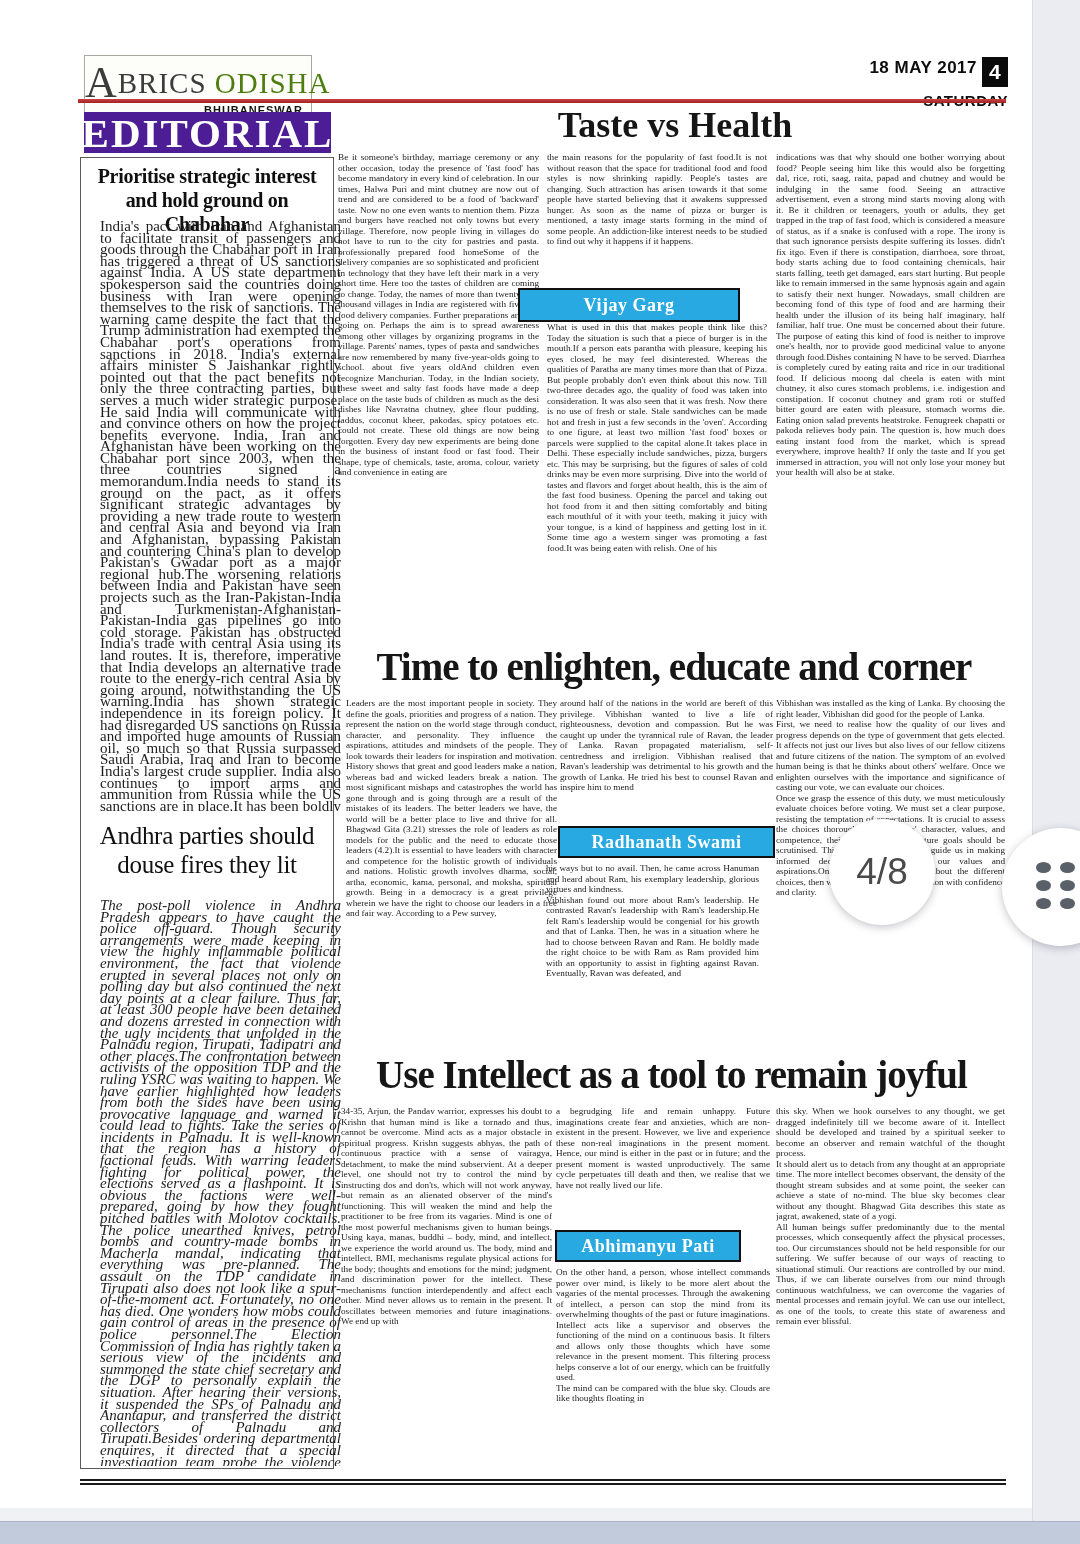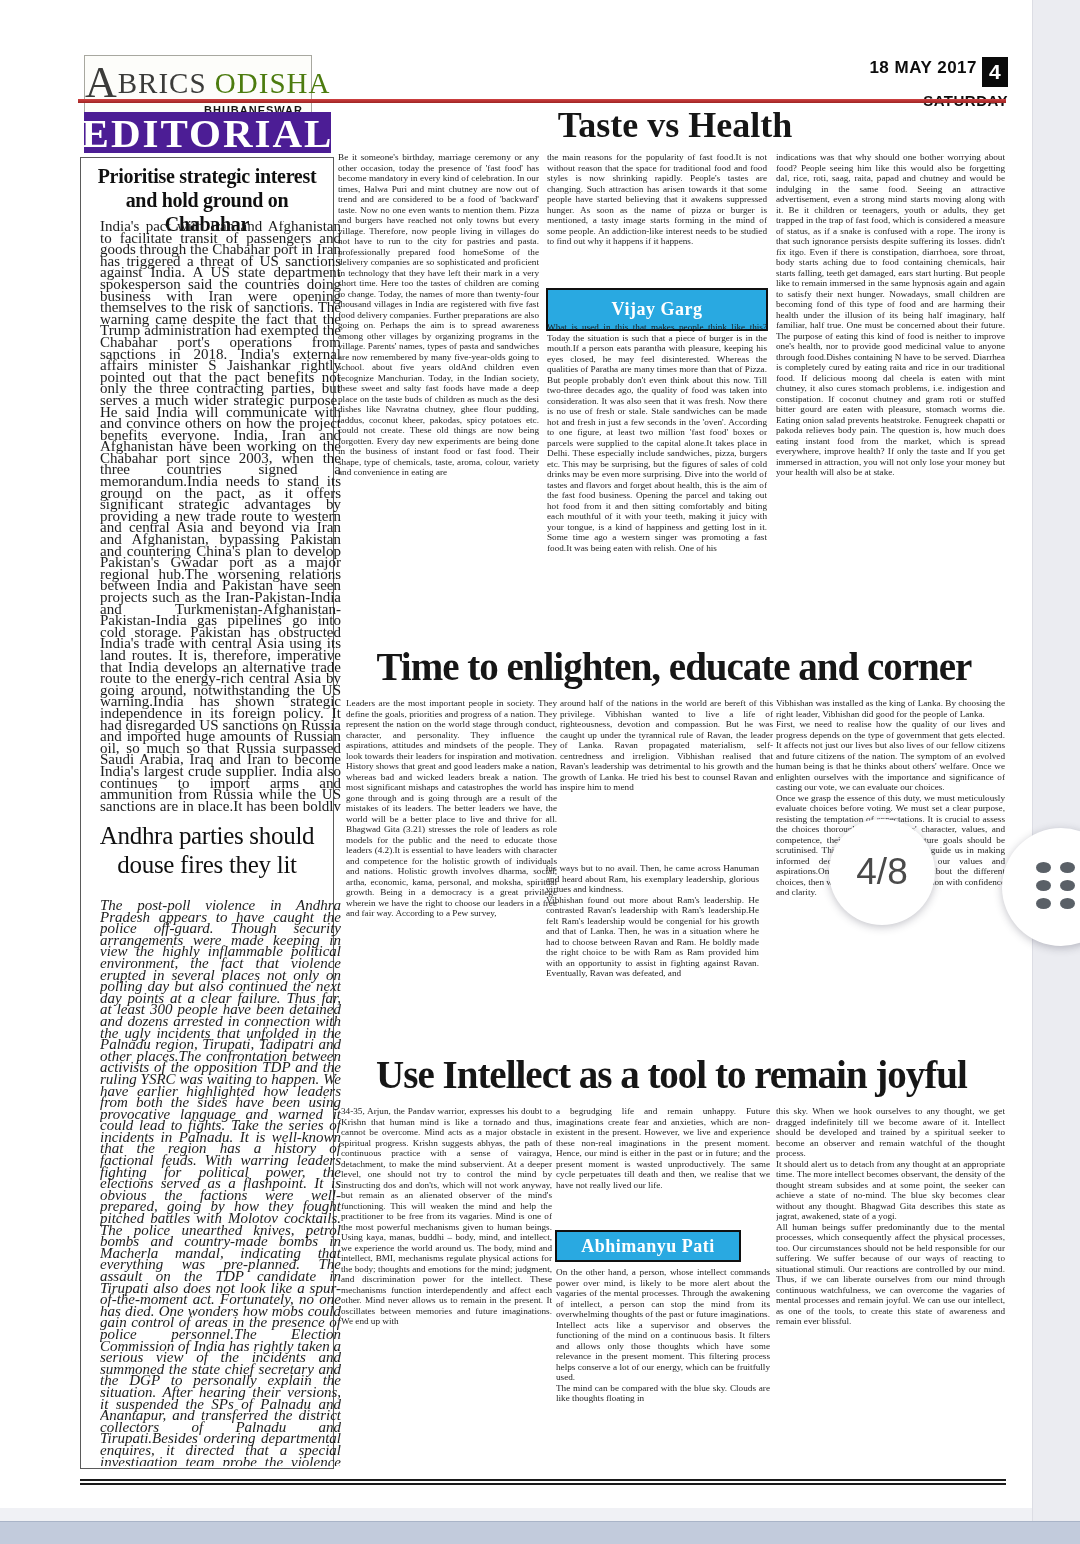--- a/index.html
+++ b/index.html
@@ -63,27 +63,28 @@
   <div class="ed-label">EDITORIAL</div>
   <div class="ed-frame"></div>
   <div class="ed-title1">Prioritise strategic interest and hold ground on Chabahar</div>
   <div class="ed-body1 edtext">India's pact with Iran and Afghanistan to facilitate transit of passengers and goods through the Chabahar port in Iran has triggered a threat of US sanctions against India. A US state department spokesperson said the countries doing business with Iran were opening themselves to the risk of sanctions. The warning came despite the fact that the Trump administration had exempted the Chabahar port's operations from sanctions in 2018. India's external affairs minister S Jaishankar rightly pointed out that the pact benefits not only the three contracting parties, but serves a much wider strategic purpose. He said India will communicate with and convince others on how the project benefits everyone. India, Iran and Afghanistan have been working on the Chabahar port since 2003, when the three countries signed a memorandum.India needs to stand its ground on the pact, as it offers significant strategic advantages by providing a new trade route to western and central Asia and beyond via Iran and Afghanistan, bypassing Pakistan and countering China's plan to develop Pakistan's Gwadar port as a major regional hub.The worsening relations between India and Pakistan have seen projects such as the Iran-Pakistan-India and Turkmenistan-Afghanistan-Pakistan-India gas pipelines go into cold storage. Pakistan has obstructed India's trade with central Asia using its land routes. It is, therefore, imperative that India develops an alternative trade route to the energy-rich central Asia by going around, notwithstanding the US warning.India has shown strategic independence in its foreign policy. It had disregarded US sanctions on Russia and imported huge amounts of Russian oil, so much so that Russia surpassed Saudi Arabia, Iraq and Iran to become India's largest crude supplier. India also continues to import arms and ammunition from Russia while the US sanctions are in place.It has been boldly pursuing its interests. It knows well that the US would not take any step that would push India into a corner and force it to work with greater intensity towards realising the BRICS goals of developing a common currency and easing trade among the five partners of the formation—Brazil, Russia, India, China and South Africa. India's Chabahar decision is a calculated move to counter China and register its presence in western and central Asia. It should stick to it.</div>
   <div class="ed-title2">Andhra parties should douse fires they lit</div>
   <div class="ed-body2 edtext">The post-poll violence in Andhra Pradesh appears to have caught the police off-guard. Though security arrangements were made keeping in view the highly inflammable political environment, the fact that violence erupted in several places not only on polling day but also continued the next day points at a clear failure. Thus far, at least 300 people have been detained and dozens arrested in connection with the ugly incidents that unfolded in the Palnadu region, Tirupati, Tadipatri and other places.The confrontation between activists of the opposition TDP and the ruling YSRC was waiting to happen. We have earlier highlighted how leaders from both the sides have been using provocative language and warned it could lead to fights. Take the series of incidents in Palnadu. It is well-known that the region has a history of factional feuds. With warring leaders fighting for political power, the elections served as a flashpoint. It is obvious the factions were well-prepared, going by how they fought pitched battles with Molotov cocktails. The police unearthed knives, petrol bombs and country-made bombs in Macherla mandal, indicating that everything was pre-planned. The assault on the TDP candidate in Tirupati also does not look like a spur-of-the-moment act. Fortunately, no one has died. One wonders how mobs could gain control of areas in the presence of police personnel.The Election Commission of India has rightly taken a serious view of the incidents and summoned the state chief secretary and the DGP to personally explain the situation. After hearing their versions, it suspended the SPs of Palnadu and Anantapur, and transferred the district collectors of Palnadu and Tirupati.Besides ordering departmental enquires, it directed that a special investigation team probe the violence and submit a report. On the state's request, the commission further instructed the home ministry to retain 25 Central Armed Police Force companies in the state for a fortnight after the counting of votes.It is a welcome intervention. Political parties, on their part, need to appeal to their followers to exercise restraint. It is tragic that they have not yet come forward to actively douse the fires, and instead seem busy pointing fingers at each other. Stringent action must be taken against the perpetrators, not just the officials, and an example be made of them.</div>
 
   <div class="headline h-taste">Taste vs Health</div>
   <div class="coltext" style="left:338px;top:152px;width:201px;height:494px;">Be it someone's birthday, marriage ceremony or any other occasion, today the presence of 'fast food' has become mandatory in every kind of celebration. In our times, Halwa Puri and mint chutney are now out of trend and are considered to be a food of 'backward' taste. Now no one even wants to mention them. Pizza and burgers have reached not only towns but every village. Therefore, now people living in villages do not have to run to the city for pastries and pasta. professionally prepared food homeSome of the delivery companies are so sophisticated and proficient in technology that they have left their mark in a very short time. Here too the tastes of children are coming to change. Today, the names of more than twenty-four thousand villages in India are registered with five fast food delivery companies. Further preparations are also going on. Perhaps the aim is to spread awareness among other villages by organizing programs in the village. Parents' names, types of pasta and sandwiches are now remembered by many five-year-olds going to school. about five years oldAnd children even recognize Manchurian. Today, in the Indian society, these sweet and salty fast foods have made a deep place on the taste buds of children as much as the desi dishes like Navratna chutney, ghee flour pudding, laddus, coconut kheer, pakodas, spicy potatoes etc. could not create. These old things are now being forgotten. Every day new experiments are being done in the business of instant food or fast food. Their shape, type of chemicals, taste, aroma, colour, variety and convenience in eating are</div>
   <div class="coltext" style="left:547px;top:152px;width:220px;height:134px;">the main reasons for the popularity of fast food.It is not without reason that the space for traditional food and food styles is now shrinking rapidly. People's tastes are changing. Such attraction has arisen towards it that some people have started believing that it awakens suppressed hunger. As soon as the name of pizza or burger is mentioned, a tasty image starts forming in the mind of some people. An addiction-like interest needs to be studied to find out why it happens if it happens.</div>
-  <div class="byline" style="left:546px;top:288px;width:222px;height:43px;">Vijay Garg</div>
+  <div class="byline" style="left:518px;top:288px;width:222px;height:34px;">Vijay Garg</div>
   <div class="coltext" style="left:547px;top:322px;width:220px;height:326px;">What is used in this that makes people think like this? Today the situation is such that a piece of burger is in the mouth.If a person eats parantha with pleasure, keeping his eyes closed, he may feel disinterested. Whereas the qualities of Paratha are many times more than that of Pizza. But people probably don't even think about this now. Till two-three decades ago, the quality of food was taken into consideration. It was also seen that it was fresh. Now there is no use of fresh or stale. Stale sandwiches can be made hot and fresh in just a few seconds in the 'oven'. According to one figure, at least two million 'fast food' boxes or parcels were supplied to the capital alone.It takes place in Delhi. These especially include sandwiches, pizza, burgers etc. This may be surprising, but the figures of sales of cold drinks may be even more surprising. Dive into the world of tastes and flavors and forget about health, this is the aim of the fast food business. Opening the parcel and taking out hot food from it and then sitting comfortably and biting each mouthful of it with your teeth, making it juicy with your tongue, is a kind of happiness and getting lost in it. Some time ago a western singer was promoting a fast food.It was being eaten with relish. One of his</div>
   <div class="coltext" style="left:776px;top:152px;width:229px;height:498px;">indications was that why should one bother worrying about food? People seeing him like this would also be forgetting dal, rice, roti, saag, raita, papad and chutney and would be indulging in the same food. Seeing an attractive advertisement, even a strong mind starts moving along with it. Be it children or teenagers, youth or adults, they get trapped in the trap of fast food, which is considered a measure of status, as if a snake is confused with a rope. The irony is that such ignorance persists despite suffering its losses. didn't fix itgo. Even if there is constipation, diarrhoea, sore throat, body starts aching due to food containing chemicals, hair starts falling, teeth get damaged, ears start hurting. But people like to remain immersed in the same hypnosis again and again to satisfy their next hunger. Nowadays, small children are becoming fond of this type of food and are harming their health under the illusion of its being half imaginary, half familiar, half true. One must be concerned about their future. The purpose of eating this kind of food is neither to improve one's health, nor to provide good medicinal value to anyone through food.Dishes containing N have to be served. Diarrhea is completely cured by eating raita and rice in our traditional food. If delicious moong dal cheela is eaten with mint chutney, it also cures stomach problems, i.e. indigestion and constipation. If coconut chutney and gram roti or stuffed bitter gourd are eaten with pleasure, stomach worms die. Eating onion salad prevents heatstroke. Fenugreek chapatti or pakoda relieves body pain. The question is, how much does eating instant food from the market, which is spread everywhere, improve health? If only the taste and If you get immersed in attraction, you will not only lose your money but your health will also be at stake.</div>
 
   <div class="headline h-enlighten">Time to enlighten, educate and corner</div>
   <div class="coltext" style="left:346px;top:698px;width:211px;height:346px;">Leaders are the most important people in society. They define the goals, priorities and progress of a nation. They represent the nation on the world stage through conduct, character, and personality. They influence the aspirations, attitudes and mindsets of the people. They look towards their leaders for inspiration and motivation. History shows that great and good leaders make a nation, whereas bad and wicked leaders break a nation. The most significant mishaps and catastrophes the world has gone through and is going through are a result of the mistakes of its leaders. The better leaders we have, the world will be a better place to live and thrive for all. Bhagwad Gita (3.21) stresses the role of leaders as role models for the public and the need to educate those leaders (4.2).It is essential to have leaders with character and competence for the holistic growth of individuals and nations. Holistic growth involves dharma, social, artha, economic, kama, personal, and moksha, spiritual growth. Being in a democracy is a great privilege wherein we have the right to choose our leaders in a free and fair way. According to a Pew survey,</div>
   <div class="coltext" style="left:560px;top:698px;width:213px;height:126px;">around half of the nations in the world are bereft of this privilege. Vibhishan wanted to live a life of righteousness, devotion and compassion. But he was caught up under the tyrannical rule of Ravan, the leader of Lanka. Ravan propagated materialism, self-centredness and irreligion. Vibhishan realised that Ravan's leadership was detrimental to his growth and the growth of Lanka. He tried his best to counsel Ravan and inspire him to mend</div>
+  <div class="byline" style="left:558px;top:826px;width:217px;height:32px;">Radhanath Swami</div>
   <div class="coltext" style="left:546px;top:863px;width:213px;height:182px;">his ways but to no avail. Then, he came across Hanuman and heard about Ram, his exemplary leadership, glorious virtues and kindness.
 Vibhishan found out more about Ram's leadership. He contrasted Ravan's leadership with Ram's leadership.He felt Ram's leadership would be congenial for his growth and that of Lanka. Then, he was in a situation where he had to choose between Ravan and Ram. He boldly made the right choice to be with Ram as Ram provided him with an opportunity to assist in fighting against Ravan. Eventually, Ravan was defeated, and</div>
   <div class="coltext" style="left:776px;top:698px;width:229px;height:348px;">Vibhishan was installed as the king of Lanka. By choosing the right leader, Vibhishan did good for the people of Lanka.
 First, we need to realise how the quality of our lives and progress depends on the type of government that gets elected. It affects not just our lives but also lives of our fellow citizens and future citizens of the nation. The symptom of an evolved human being is that he thinks about others' welfare. Once we enlighten ourselves with the importance and significance of casting our vote, we can evaluate our choices.
 Once we grasp the essence of this duty, we must meticulously evaluate choices before voting. We must set a clear purpose, resisting the temptation of expectations. It is crucial to assess the choices thoroughly. The leaders' character, values, and competence, their past actions and future goals should be scrutinised. This careful evaluation will guide us in making informed decisions that align with our values and aspirations.Once we educate ourselves about the different choices, then we should select the best option with confidence and clarity.</div>
 
   <div class="headline h-intellect">Use Intellect as a tool to remain joyful</div>
   <div class="coltext" style="left:341px;top:1106px;width:211px;height:372px;">34-35, Arjun, the Pandav warrior, expresses his doubt to Krishn that human mind is like a tornado and thus, cannot be overcome. Mind acts as a major obstacle in spiritual progress. Krishn suggests abhyas, the path of continuous practice with a sense of vairagya, detachment, to make the mind subservient. At a deeper level, one should not try to control the mind by instructing dos and don'ts, which will not work anyway, but remain as an alienated observer of the mind's functioning. This will weaken the mind and help the practitioner to be free from its vagaries. Mind is one of the most powerful mechanisms given to human beings. Using kaya, manas, buddhi – body, mind, and intellect, we experience the world around us. The body, mind and intellect, BMI, mechanisms regulate physical actions for the body; thoughts and emotions for the mind; judgment, and discrimination power for the intellect. These mechanisms function interdependently and affect each other. Mind never allows us to remain in the present. It oscillates between memories and future imaginations. We end up with</div>
   <div class="coltext" style="left:556px;top:1106px;width:214px;height:122px;">a begrudging life and remain unhappy. Future imaginations create fear and anxieties, which are non-existent in the present. However, we live and experience these non-real imaginations in the present moment. Hence, our mind is either in the past or in future; and the present moment is wasted unproductively. The same cycle perpetuates till death and then, we realise that we have not really lived our life.</div>
   <div class="byline" style="left:555px;top:1230px;width:186px;height:32px;">Abhimanyu Pati</div>

